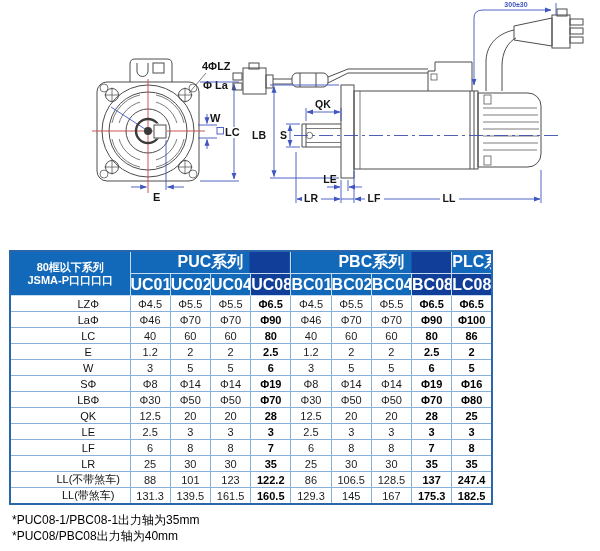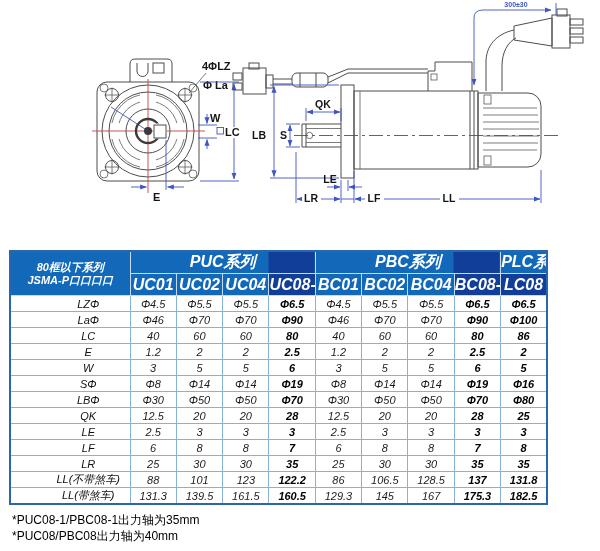--- a/index.html
+++ b/index.html
@@ -13,21 +13,21 @@
   .gthin{stroke:#5a5a5a;stroke-width:.8;fill:none;}
   .dim{stroke:var(--dimension-blue,#4056c0);stroke-width:.9;fill:none;}
   .red{stroke:var(--centerline-red,#c84040);stroke-width:.9;fill:none;}
   .cl{stroke:#3b4db0;stroke-width:.9;fill:none;stroke-dasharray:14 4 3 4;}
   .wh{fill:#fff;stroke:none;}
   .lbl{font-family:"Liberation Sans","DejaVu Sans",sans-serif;font-weight:bold;font-size:11px;fill:#151515;}
   .lbl2{font-family:"Liberation Sans","DejaVu Sans",sans-serif;font-weight:bold;font-size:10.5px;fill:#151515;}
   .lblblue{font-family:"Liberation Sans","DejaVu Sans",sans-serif;font-weight:bold;font-size:7px;fill:var(--dimension-blue,#4056c0);}
   
   .table-wrap{padding:2px 9px 0 9px;}
-  table{width:539px;border-collapse:collapse;table-layout:fixed;border:2px solid #2a66ac;font-style:italic;}
+  table{width:484px;border-collapse:collapse;table-layout:fixed;border:2px solid #2a66ac;}
   th,td{text-align:center;vertical-align:middle;padding:0;overflow:hidden;white-space:nowrap;}
   thead th{
     background:var(--header-blue,#1268b9);color:#fff;font-weight:bold;
     font-size:16px;border:1px solid #c5dbf0;height:21px;
   }
   th.corner{font-size:11px;line-height:13px;}
   th.dark{background:var(--header-dark-blue,#113e98);}
   th.grad{background:linear-gradient(90deg,var(--header-blue,#1268b9) 0 75%,var(--header-dark-blue,#113e98) 75% 100%);}
   tbody td{border:1px solid var(--grid-blue,#86b1dd);font-size:11px;color:#1c1c1c;height:15px;background:#fff;}
   td.rowlabel{color:#111;padding-left:36px;}
@@ -384,21 +384,21 @@
           <tr>
             <td class="rowlabel">LL(不带煞车)</td>
             <td class="">88</td>
             <td class="">101</td>
             <td class="">123</td>
             <td class="vdark">122.2</td>
             <td class="">86</td>
             <td class="">106.5</td>
             <td class="">128.5</td>
             <td class="vdark">137</td>
-            <td class="vdark">131.8</td>
+            <td class="vdark">247.4</td>
           </tr>
           <tr>
             <td class="rowlabel">LL(带煞车)</td>
             <td class="">131.3</td>
             <td class="">139.5</td>
             <td class="">161.5</td>
             <td class="vdark">160.5</td>
             <td class="">129.3</td>
             <td class="">145</td>
             <td class="">167</td>

